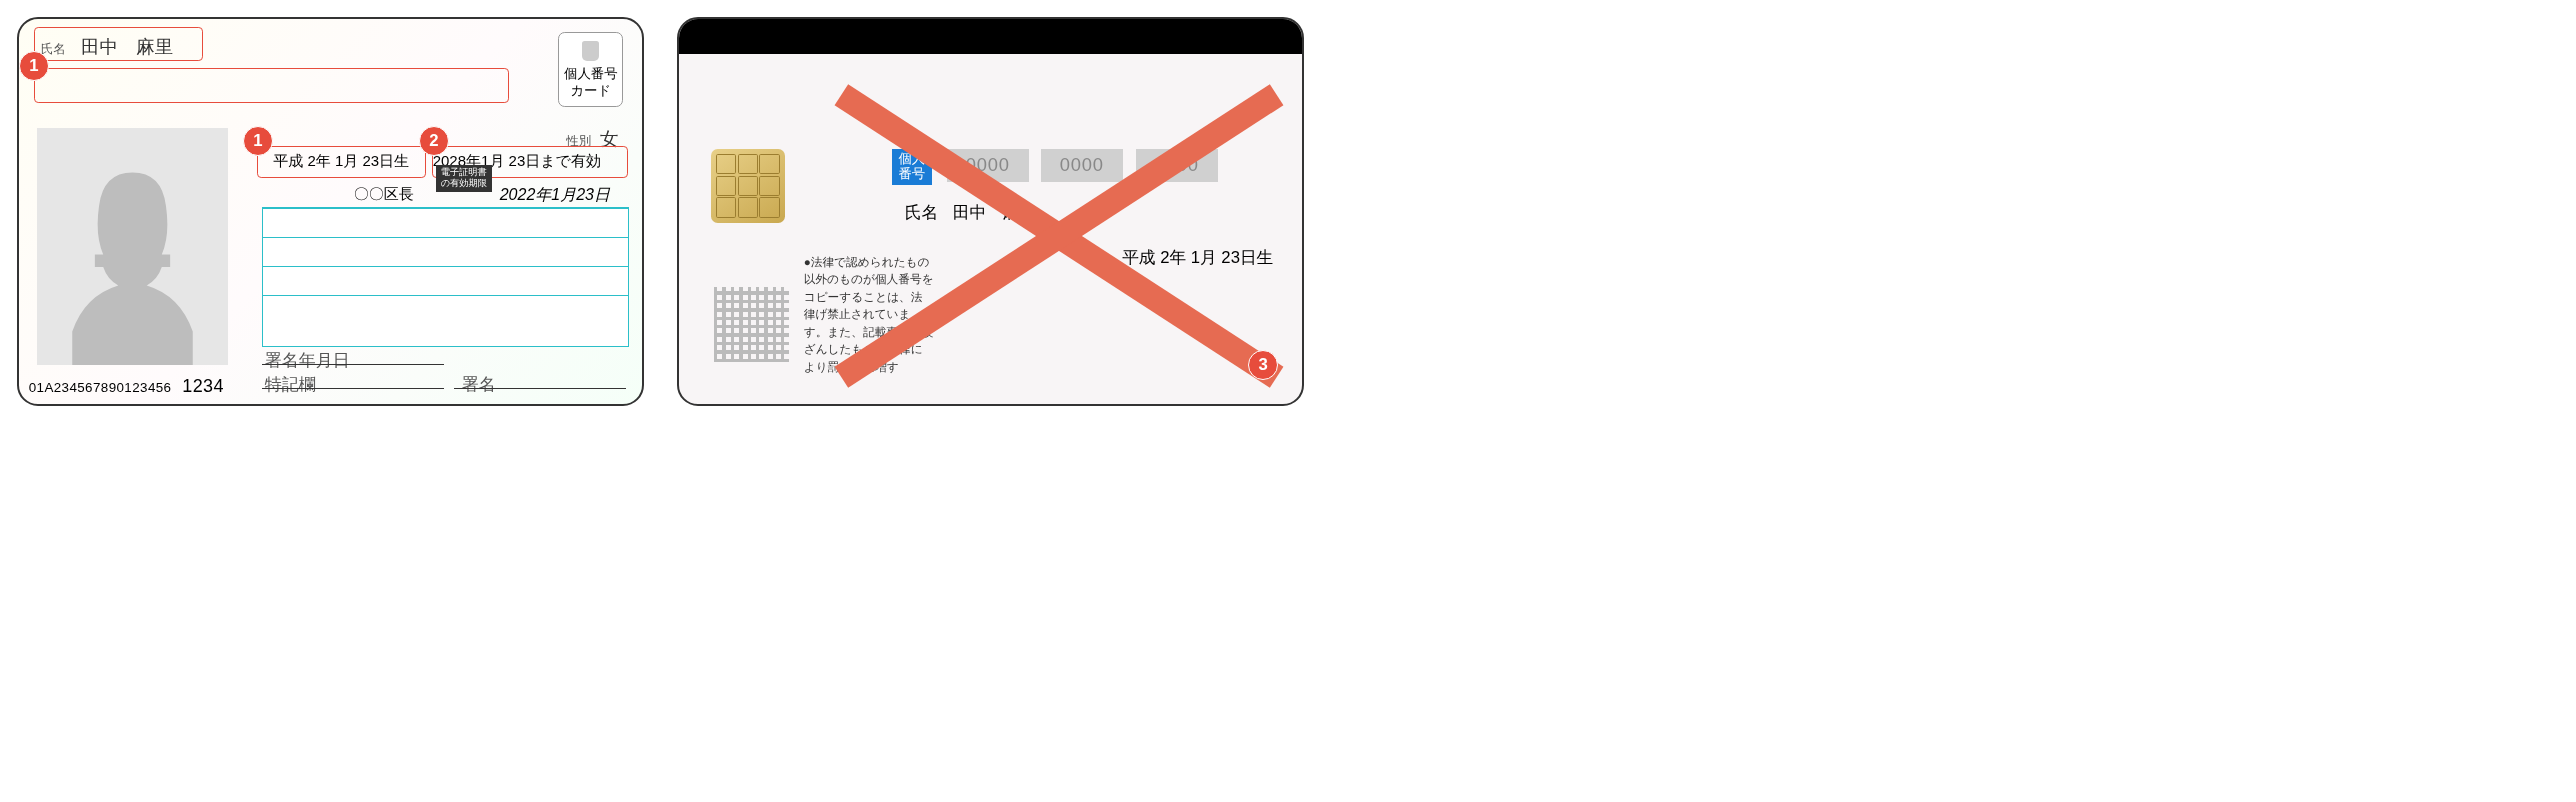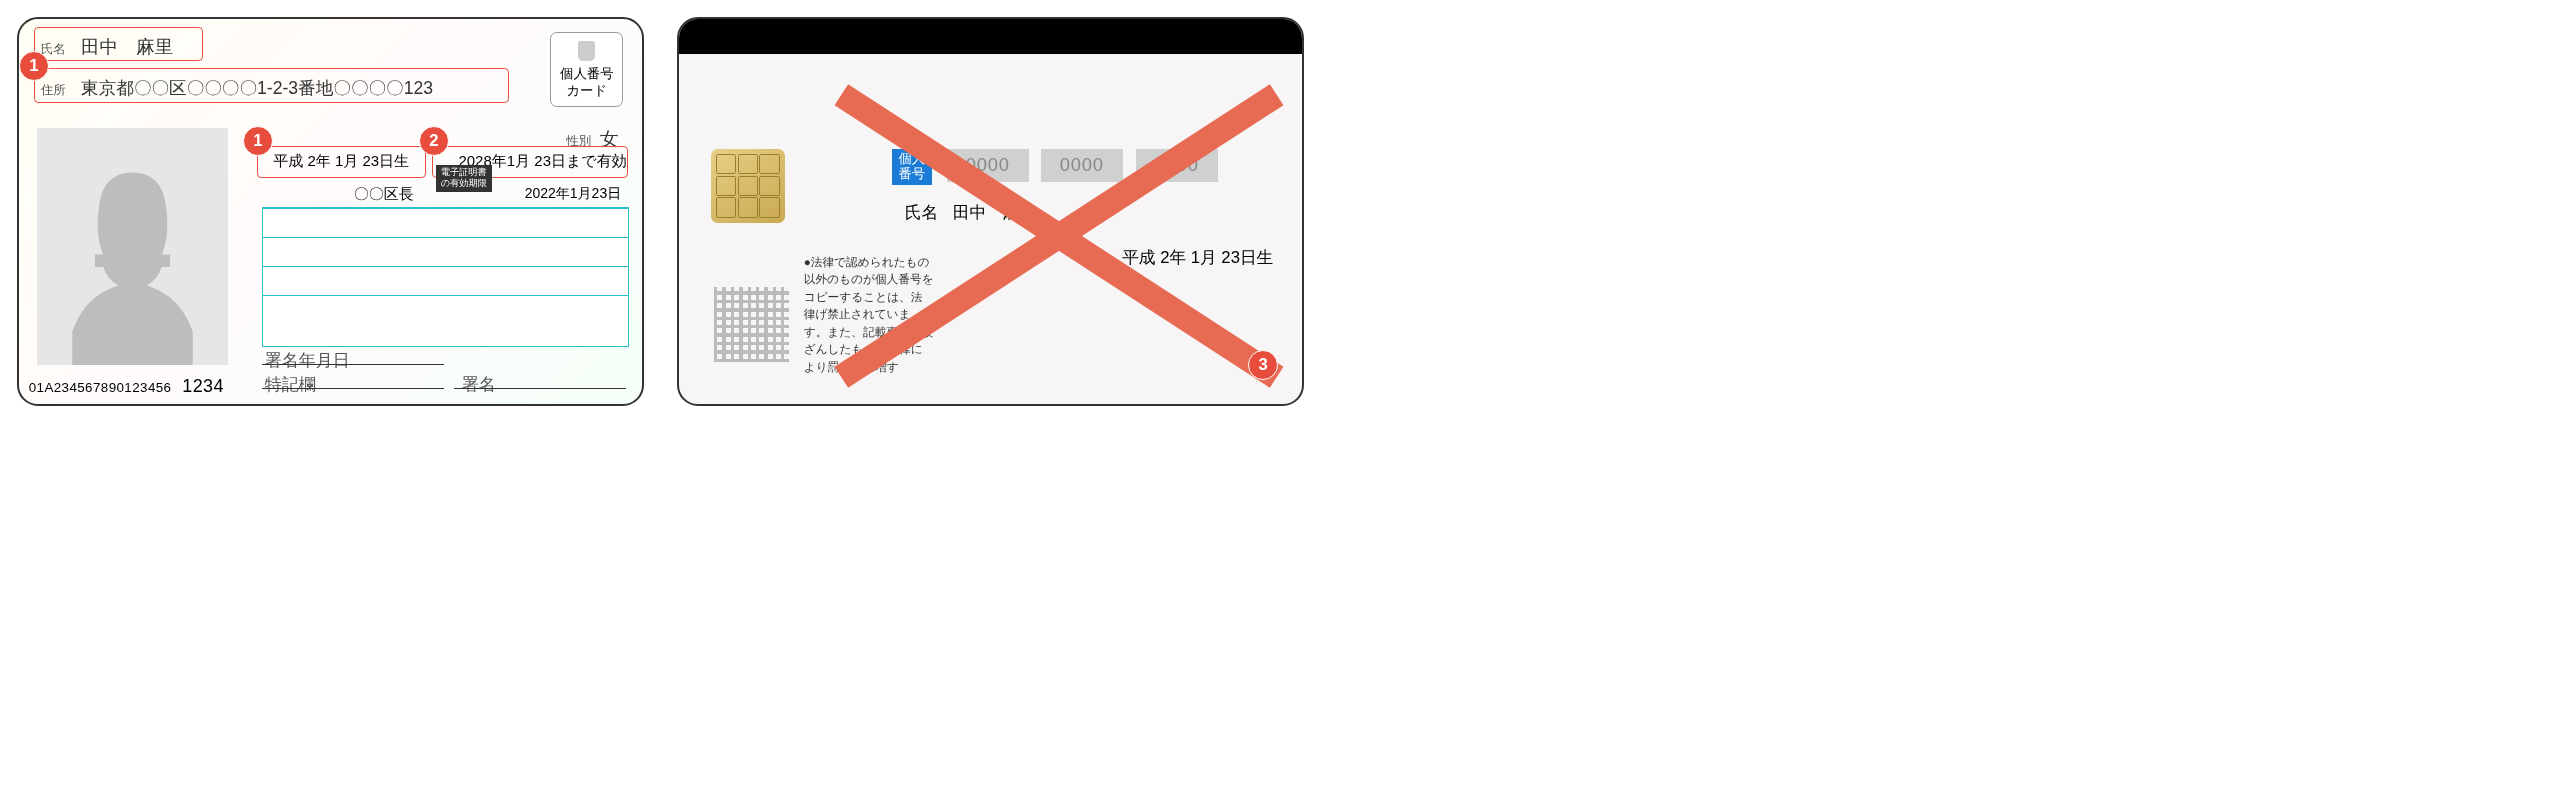--- a/index.html
+++ b/index.html
@@ -9,21 +9,21 @@
   .back { background:#f8f5f6; overflow:hidden; }
   
   .hl { border:1.7px solid #e74c3c; border-radius:4.2px; position:absolute; }
   .badge { position:absolute; width:28.4px; height:28.4px; border-radius:50%; background:#e74c3c; color:#fff; font-weight:bold; font-size:16.7px; display:flex; align-items:center; justify-content:center; border:1.7px solid #fff; z-index:5; }
   
   .lbl { font-size:12.5px; color:#555; }
   .val { font-size:18.4px; color:#333; }
   
   .photo { position:absolute; left:18.4px; top:109px; width:191px; height:237px; background:#e6e6e6; display:flex; align-items:flex-end; justify-content:center; }
   
-  .card-type { position:absolute; right:18.4px; top:13.4px; width:73px; height:75px; border:1.3px solid #999; border-radius:6.7px; background:#fff; text-align:center; padding-top:8.4px; box-sizing:border-box; font-size:13.4px; line-height:1.2; }
+  .card-type { position:absolute; right:18.4px; top:13.4px; width:65px; height:75px; border:1.3px solid #999; border-radius:6.7px; background:#fff; text-align:center; padding-top:8.4px; box-sizing:border-box; font-size:13.4px; line-height:1.2; }
   .card-type .ic { width:16.7px; height:20px; background:#ccc; margin:0 auto 5px; border-radius:2.5px 2.5px 5px 5px; }
   
   .notes { position:absolute; left:243px; top:188px; width:365px; height:138px; border:1.7px solid #2bbfc9; background:#fff; }
   .notes .line { border-top:1.7px solid #2bbfc9; height:28px; }
   
   .cert-box { position:absolute; background:#333; color:#fff; font-size:9.2px; padding:2.5px 5px; line-height:1.2; }
   
   .sm { font-size:17px; color:#555; }
   
   .back-top { padding:6.7px 16.7px 8.4px 42px; font-size:15px; line-height:1.5; position:relative; }
@@ -56,51 +56,47 @@
 
   <div class="card front">
 
     <div style="position:absolute; left:22px; top:15px;">
       <span class="lbl">氏名</span>
       <span class="val" style="margin-left:11.7px;">田中　麻里</span>
     </div>
     <div class="hl" style="left:15px; top:8.4px; width:167px; height:32px;"></div>
     <div class="badge" style="left:0px; top:32px;">1</div>
 
-    <div style="position:absolute; left:22px; top:57px;">
-      <span class="lbl">住所</span>
-      <span class="val" style="margin-left:11.7px; font-size:17.6px;">東京都〇〇区〇〇〇〇1-2-3番地〇〇〇〇123</span>
-    </div>
     <div class="hl" style="left:15px; top:49px; width:473px; height:33px;"></div>
 
     <div class="card-type">
       <div class="ic"></div>
       <div style="white-space:pre-line;">個人番号
 カード</div>
     </div>
 
     <div style="position:absolute; right:23.4px; top:107px;">
       <span class="lbl">性別</span>
       <span class="val" style="margin-left:5px;">女</span>
     </div>
 
     <div class="hl" style="left:238px; top:127px; width:167px; height:30px; display:flex; align-items:center; justify-content:center;">
       <span style="font-size:15px;">平成 2年 1月 23日生</span>
     </div>
     <div class="badge" style="left:224px; top:107px;">1</div>
 
-    <div class="hl" style="left:413px; top:127px; width:194px; height:30px; display:flex; align-items:center; justify-content:flex-end;">
+    <div class="hl" style="left:413px; top:127px; width:194px; height:30px; display:flex; align-items:center; justify-content:flex-start;">
       <span style="font-size:15px;">2028年1月 23日まで有効</span>
     </div>
     <div class="badge" style="left:400px; top:107px;">2</div>
 
     <div style="position:absolute; left:335px; top:166px; font-size:15px;">〇〇区長</div>
     <div class="cert-box" style="left:417px; top:146px; white-space:pre-line;">電子証明書
 の有効期限</div>
-    <div style="position:absolute; left:506px; top:166px; font-size:14px;">2022年1月23日</div>
+    <div style="position:absolute; left:481px; top:166px; font-size:16px;font-style:italic;">2022年1月23日</div>
 
     <div class="photo">
       <svg width="159" height="222" viewBox="0 0 190 265">
         <path fill="#bdbdbd" d="M95 35 q35 0 40 40 q5 35 -5 58 h10 v15 h-10 q-5 15 -18 22 q40 12 55 55 v40 H23 v-40 q15 -43 55 -55 q-13 -7 -18 -22 h-10 v-15 h10 q-10 -23 -5 -58 q5 -40 40 -40z"></path>
       </svg>
     </div>
 
     <div class="notes">
       <div class="line"></div>
         <div class="line"></div>

